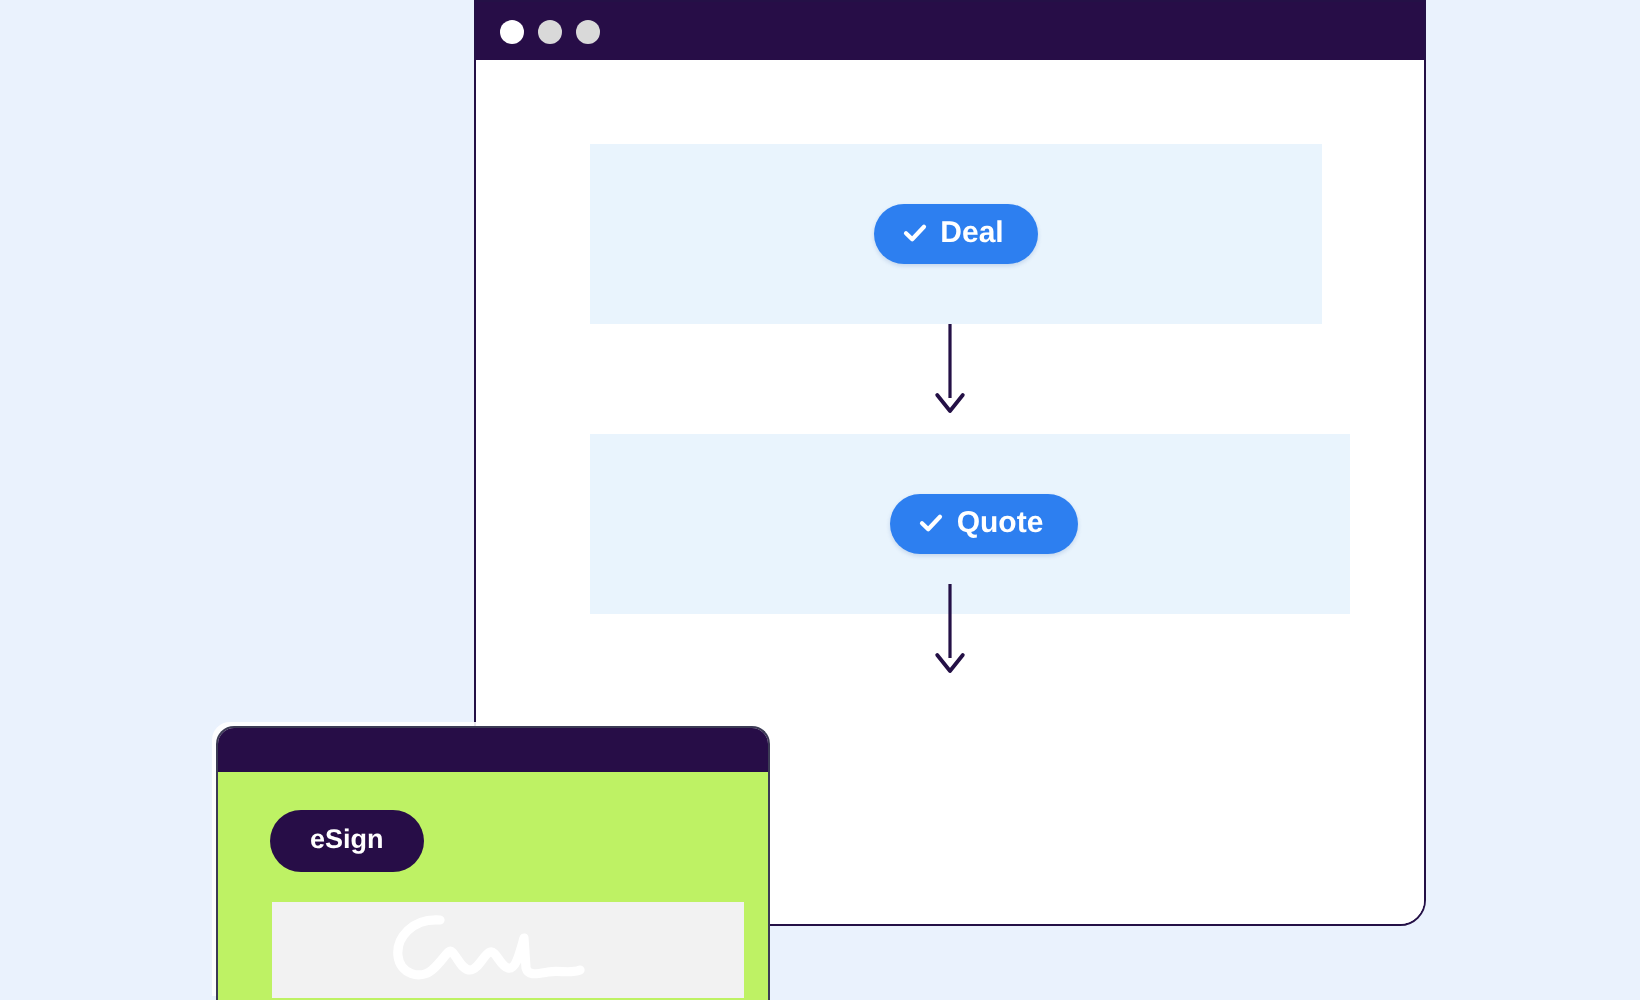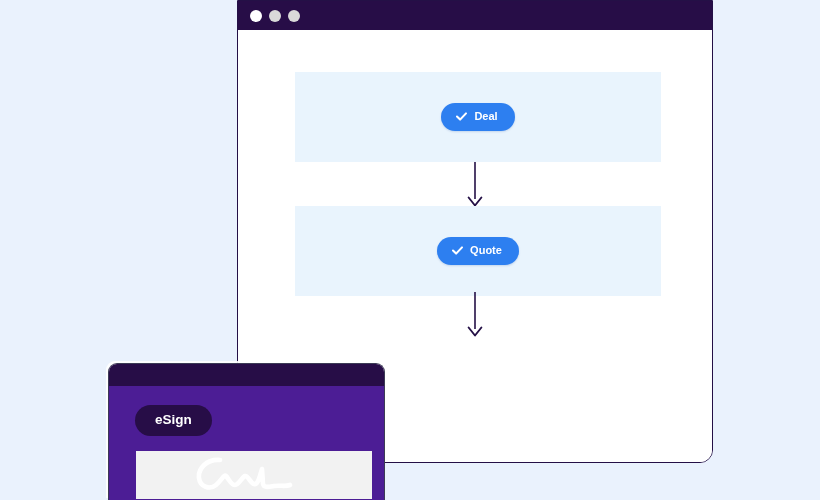--- a/index.html
+++ b/index.html
@@ -71,33 +71,33 @@
     position: absolute;
     left: 57px;
     width: 366px;
     height: 90px;
     background: #e9f4fd;
     display: flex;
     align-items: center;
     justify-content: center;
   }
   #row-deal     { top: 42px; }
-  #row-quote    { top: 176px; }
+  #row-quote    { top: 187px; padding-left: 14px; }
   #row-proposal { top: 302px; }
 
   
   .pill {
     display: inline-flex;
     align-items: center;
     gap: 6px;
     background: #2d7ff0;
     color: #ffffff;
     border-radius: 999px;
     padding: 7px 17px 8px 14px;
-    font-size: 11px;
+    font-size: 15px;
     font-weight: bold;
     line-height: 1;
     white-space: nowrap;
     box-shadow: 0 1px 2px rgba(28,80,160,0.18);
   }
   .pill .check {
     display: inline-block;
     width: 13px;
     height: 13px;
     flex: none;
@@ -138,21 +138,21 @@
     width: 100%;
     height: 22px;
     background: #270d47;
   }
   #front-body {
     position: absolute;
     left: 0;
     top: 22px;
     width: 100%;
     bottom: 0;
-    background: #4c1d95;
+    background: #bef264;
   }
   #esign-pill {
     position: absolute;
     left: 26px;
     top: 19px;
     display: inline-flex;
     align-items: center;
     justify-content: center;
     background: #270d47;
     color: #ffffff;

